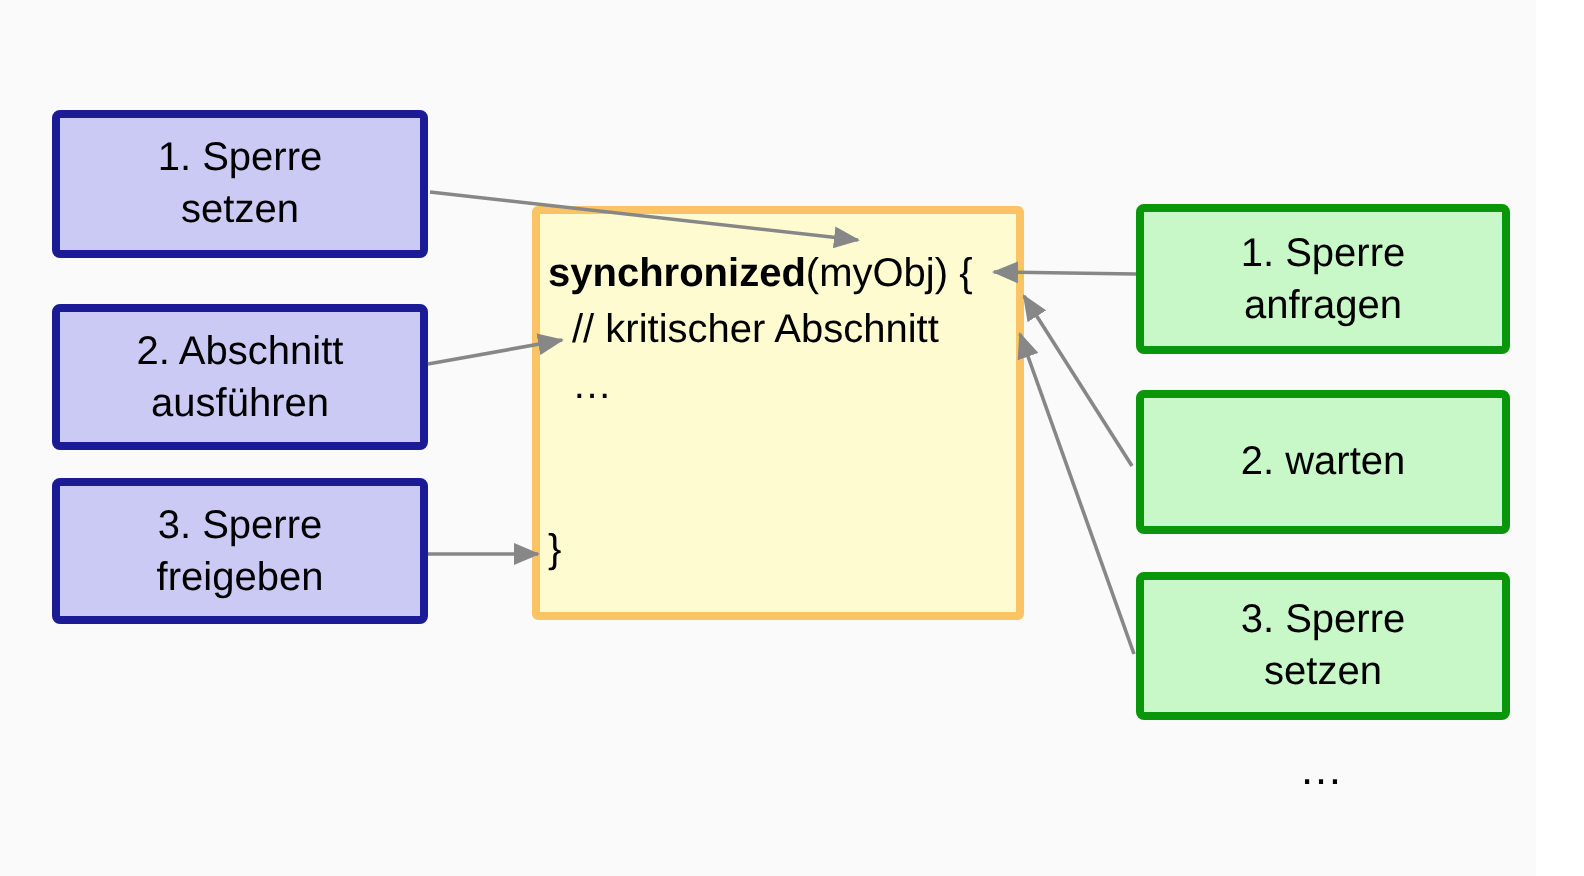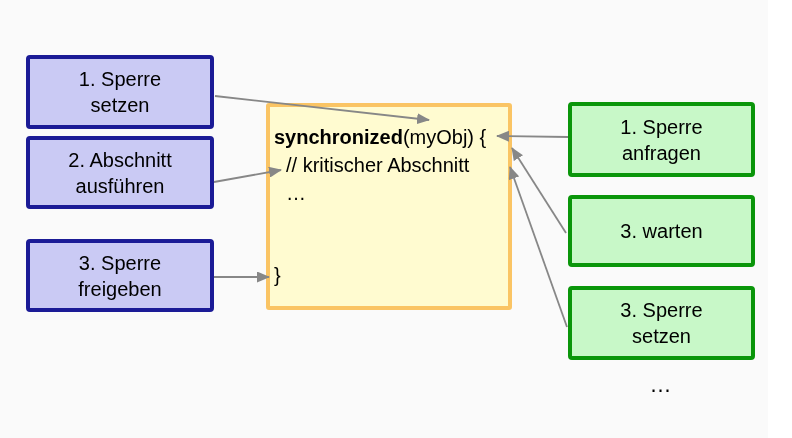--- a/index.html
+++ b/index.html
@@ -35,21 +35,21 @@
     background: #cacaf4;
     border: 4px solid #1b1b96;
   }
   .right-box {
     left: 568px;
     width: 187px;
     background: #c8f8c8;
     border: 4px solid #0a960a;
   }
   .left-box-1 { top: 55px;  height: 74px; }
-  .left-box-2 { top: 136px; height: 73px; }
+  .left-box-2 { top: 152px; height: 73px; }
   .left-box-3 { top: 239px; height: 73px; }
   .right-box-1 { top: 102px; height: 75px; }
   .right-box-2 { top: 195px; height: 72px; }
   .right-box-3 { top: 286px; height: 74px; }
   .code-box {
     position: absolute;
     left: 266px;
     top: 103px;
     width: 246px;
     height: 207px;
@@ -113,21 +113,21 @@
     <div class="code-line code-indent">// kritischer Abschnitt</div>
     <div class="code-line code-indent">…</div>
     <div class="code-line code-brace-close">}</div>
   </div>
 
   <div class="step-box right-box right-box-1">
     <span>1. Sperre
 anfragen</span>
   </div>
   <div class="step-box right-box right-box-2">
-    <span>3. warten</span>
+    <span>2. warten</span>
   </div>
   <div class="step-box right-box right-box-3">
     <span>3. Sperre
 setzen</span>
   </div>
 
   <div class="footer-ellipsis">…</div>
 
   <svg class="arrow-layer" viewBox="0 0 792 438" xmlns="http://www.w3.org/2000/svg">
     <defs>

